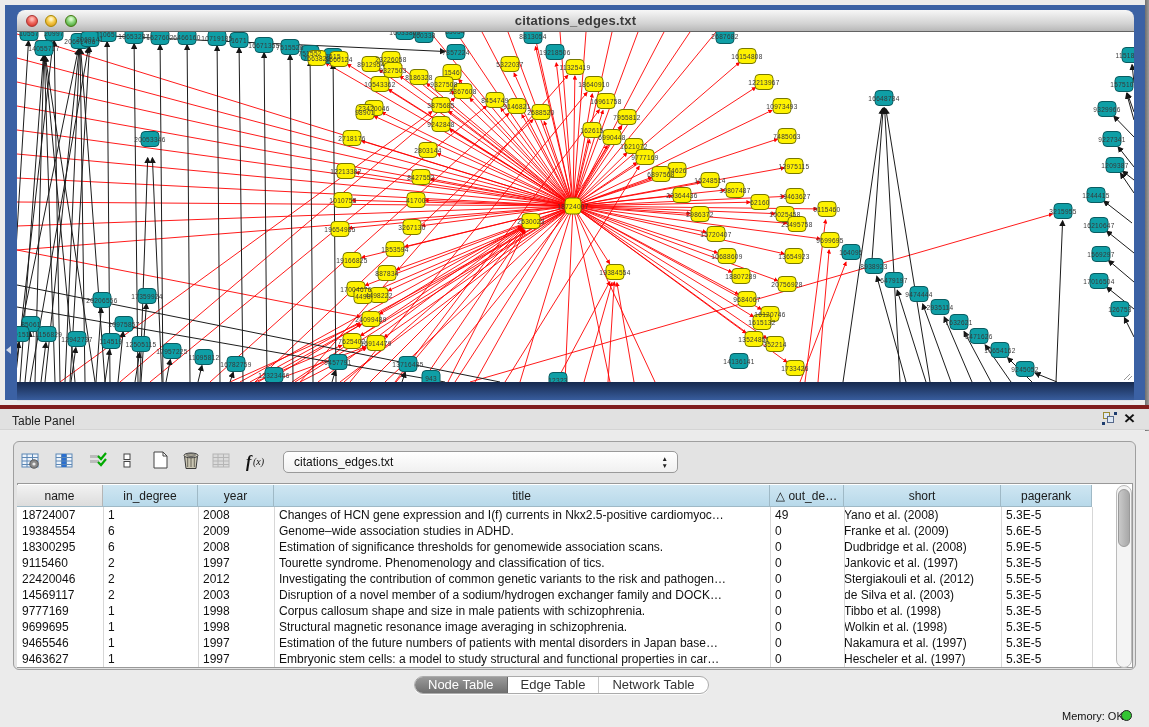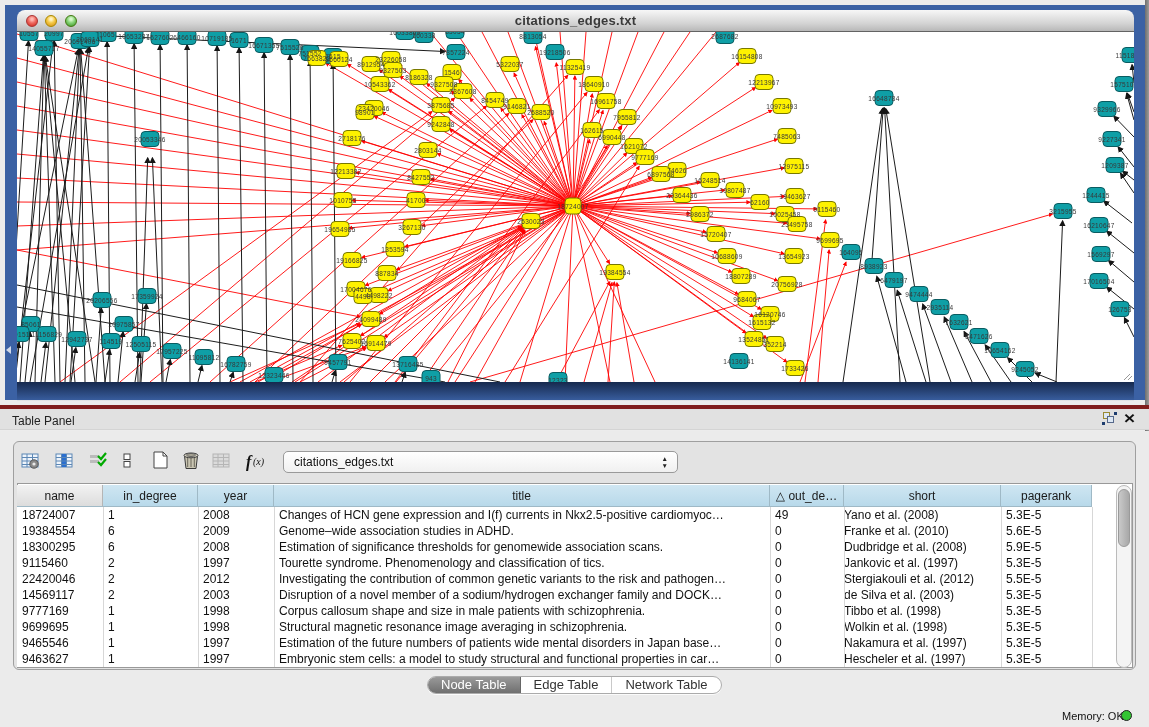--- a/index.html
+++ b/index.html
@@ -35,21 +35,21 @@
 .c0{left:5px;width:92px}
 .c1{left:91px;width:90px}
 .c2{left:186px;width:72px}
 .c3{left:262px;width:488px}
 .c4{left:758px;width:70px}
 .c5{left:827px;width:157px;text-align:left}
 .c6{left:989px;width:100px}
 .gridv{position:absolute;top:507px;width:1px;height:160px;background:#d7d7d7}
 .vscroll{position:absolute;left:1116px;top:485px;width:16px;height:183px;background:#f4f4f4;border:1px solid #bbb;border-radius:8px}
 .vthumb{position:absolute;left:1118px;top:489px;width:12px;height:58px;background:linear-gradient(90deg,#c9c9c9,#a8a8a8);border-radius:6px;border:1px solid #9a9a9a}
-.tabs{position:absolute;left:427px;top:676px;height:18px;border:1px solid #ababab;border-radius:9px;background:#fff;box-shadow:0 1px 0 rgba(255,255,255,.8)}
+.tabs{position:absolute;left:414px;top:676px;height:18px;border:1px solid #ababab;border-radius:9px;background:#fff;box-shadow:0 1px 0 rgba(255,255,255,.8)}
 .tab{float:left;height:16px;line-height:16px;font-size:13px;color:#333;padding:0 13px;border-right:1px solid #c9c9c9}
 .tab.sel{background:linear-gradient(#9a9a9a,#6f6f6f);color:#fff;border-radius:8px 0 0 8px;border-right:1px solid #666}
 .tab.last{border-right:none}
 .memory{position:absolute;left:1062px;top:710px;font-size:11px;color:#111}
 .memdot{position:absolute;left:1121px;top:710px;width:11px;height:11px;border-radius:50%;background:#33c533;border:1px solid #222}
 </style></head>
 <body>
 <div class="bluepanel">
     <div class="ishadow"></div>
   </div>
@@ -631,21 +631,21 @@
       <div class="c4">49</div>
       <div class="c5">Yano et al. (2008)</div>
       <div class="c6">5.3E-5</div>
     </div>
 <div class="tr">
       <div class="c0">19384554</div>
       <div class="c1">6</div>
       <div class="c2">2009</div>
       <div class="c3">Genome–wide association studies in ADHD.</div>
       <div class="c4">0</div>
-      <div class="c5">Franke et al. (2010)</div>
+      <div class="c5">Franke et al. (2009)</div>
       <div class="c6">5.6E-5</div>
     </div>
 <div class="tr">
       <div class="c0">18300295</div>
       <div class="c1">6</div>
       <div class="c2">2008</div>
       <div class="c3">Estimation of significance thresholds for genomewide association scans.</div>
       <div class="c4">0</div>
       <div class="c5">Dudbridge et al. (2008)</div>
       <div class="c6">5.9E-5</div>
@@ -692,21 +692,21 @@
       <div class="c2">1998</div>
       <div class="c3">Structural magnetic resonance image averaging in schizophrenia.</div>
       <div class="c4">0</div>
       <div class="c5">Wolkin et al. (1998)</div>
       <div class="c6">5.3E-5</div>
     </div>
 <div class="tr">
       <div class="c0">9465546</div>
       <div class="c1">1</div>
       <div class="c2">1997</div>
-      <div class="c3">Estimation of the future numbers of patients wide mental disorders in Japan base…</div>
+      <div class="c3">Estimation of the future numbers of patients with mental disorders in Japan base…</div>
       <div class="c4">0</div>
       <div class="c5">Nakamura et al. (1997)</div>
       <div class="c6">5.3E-5</div>
     </div>
 <div class="tr">
       <div class="c0">9463627</div>
       <div class="c1">1</div>
       <div class="c2">1997</div>
       <div class="c3">Embryonic stem cells: a model to study structural and functional properties in car…</div>
       <div class="c4">0</div>

